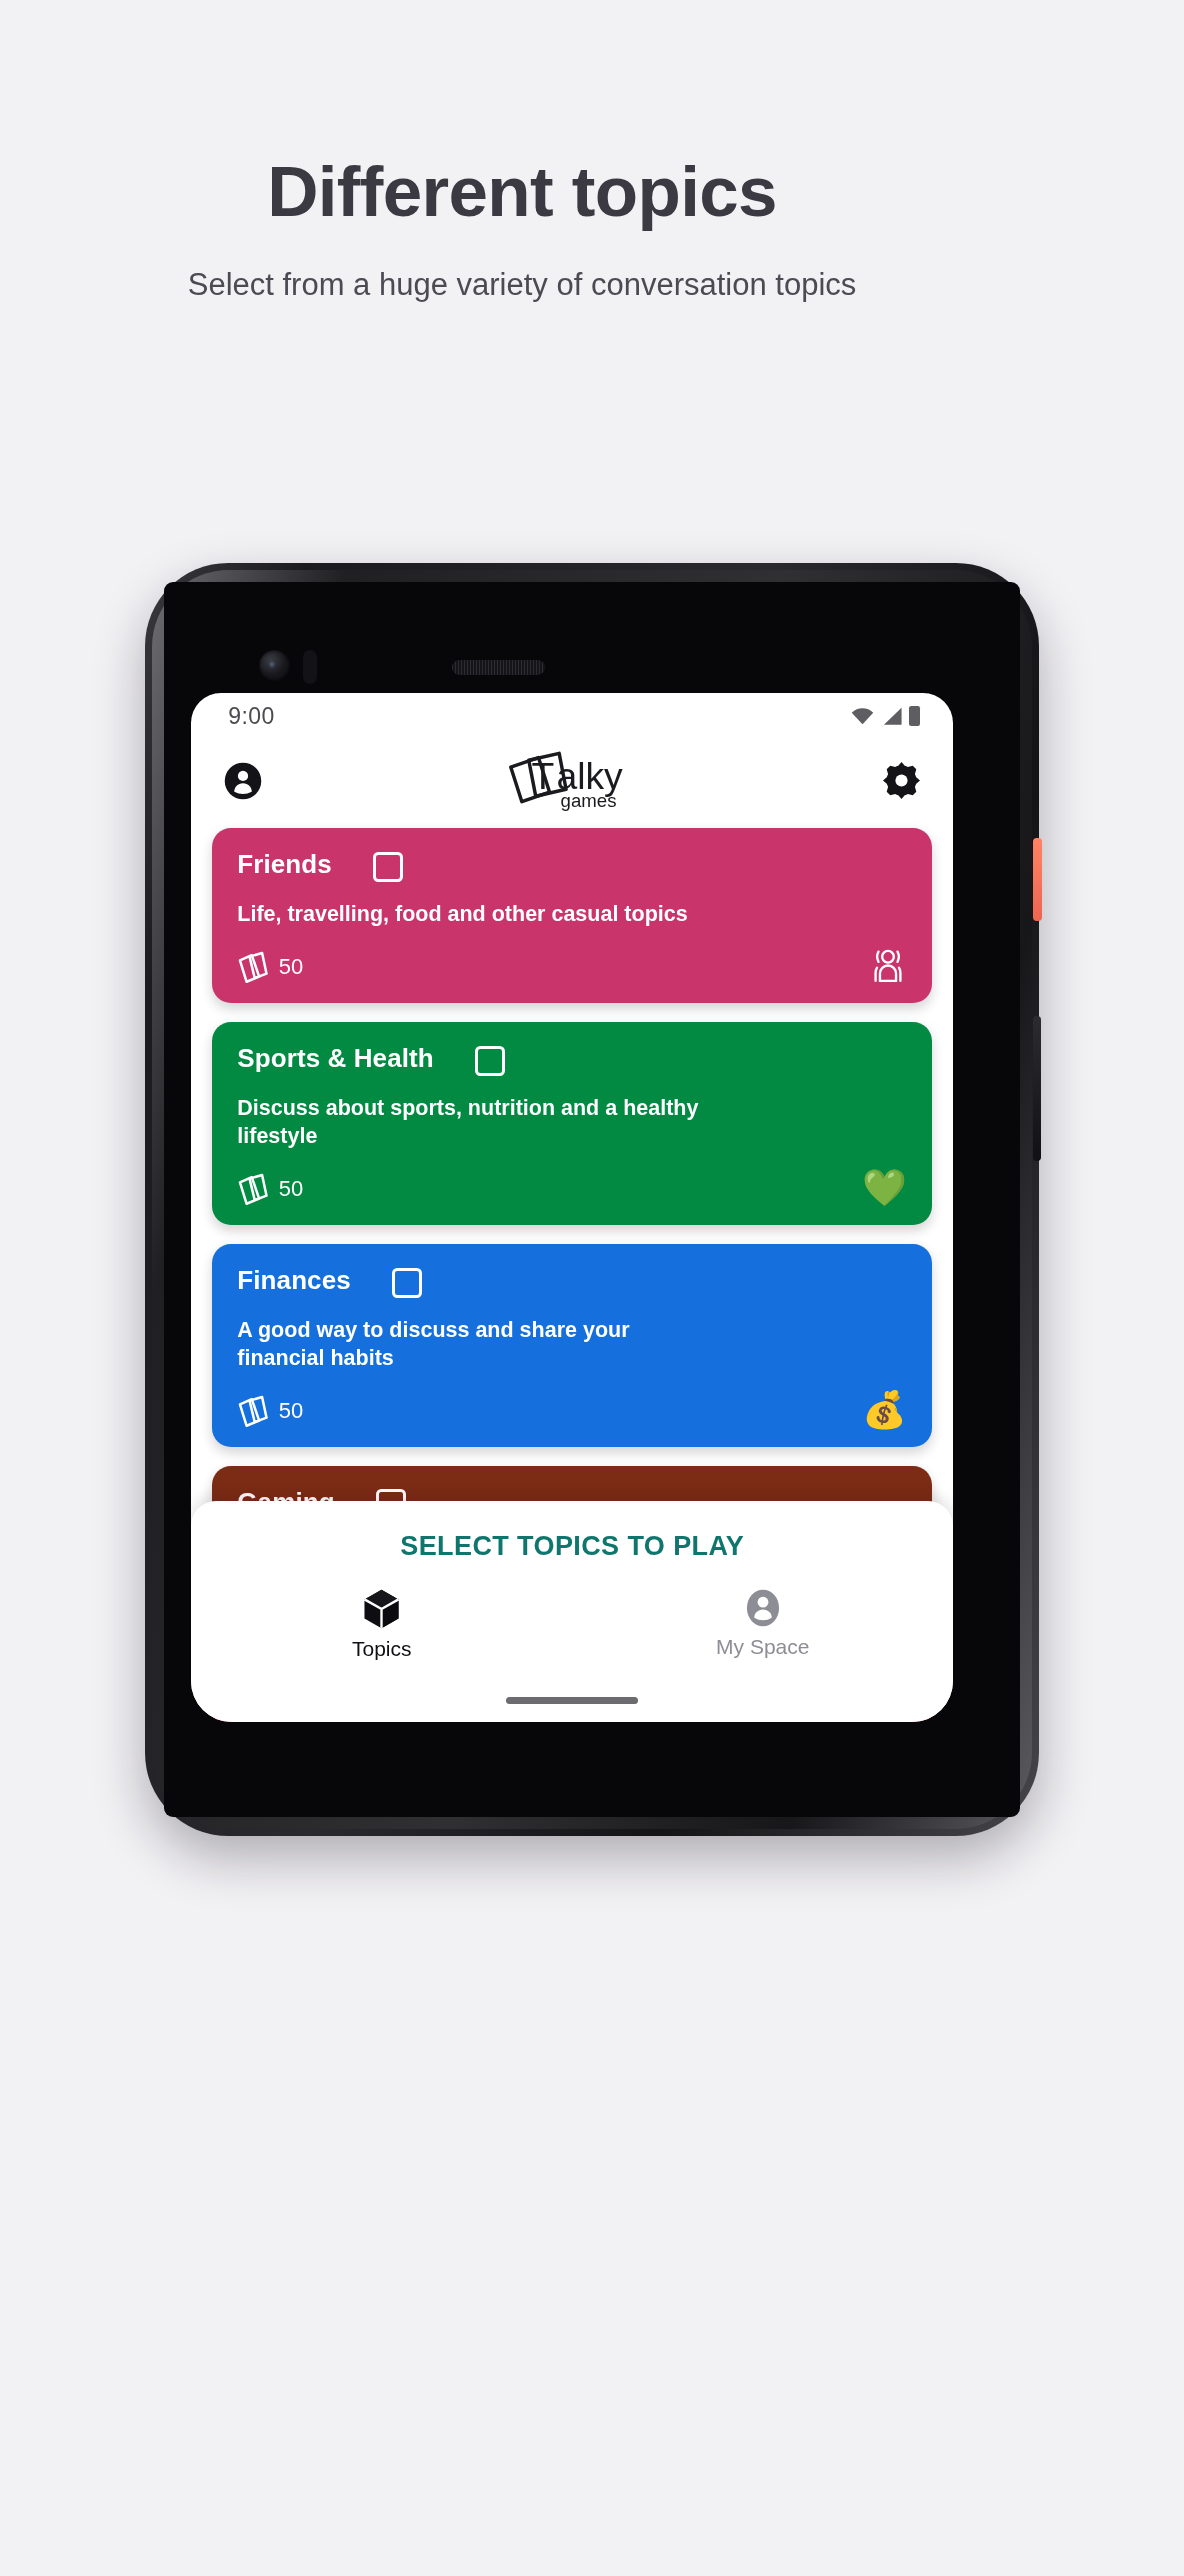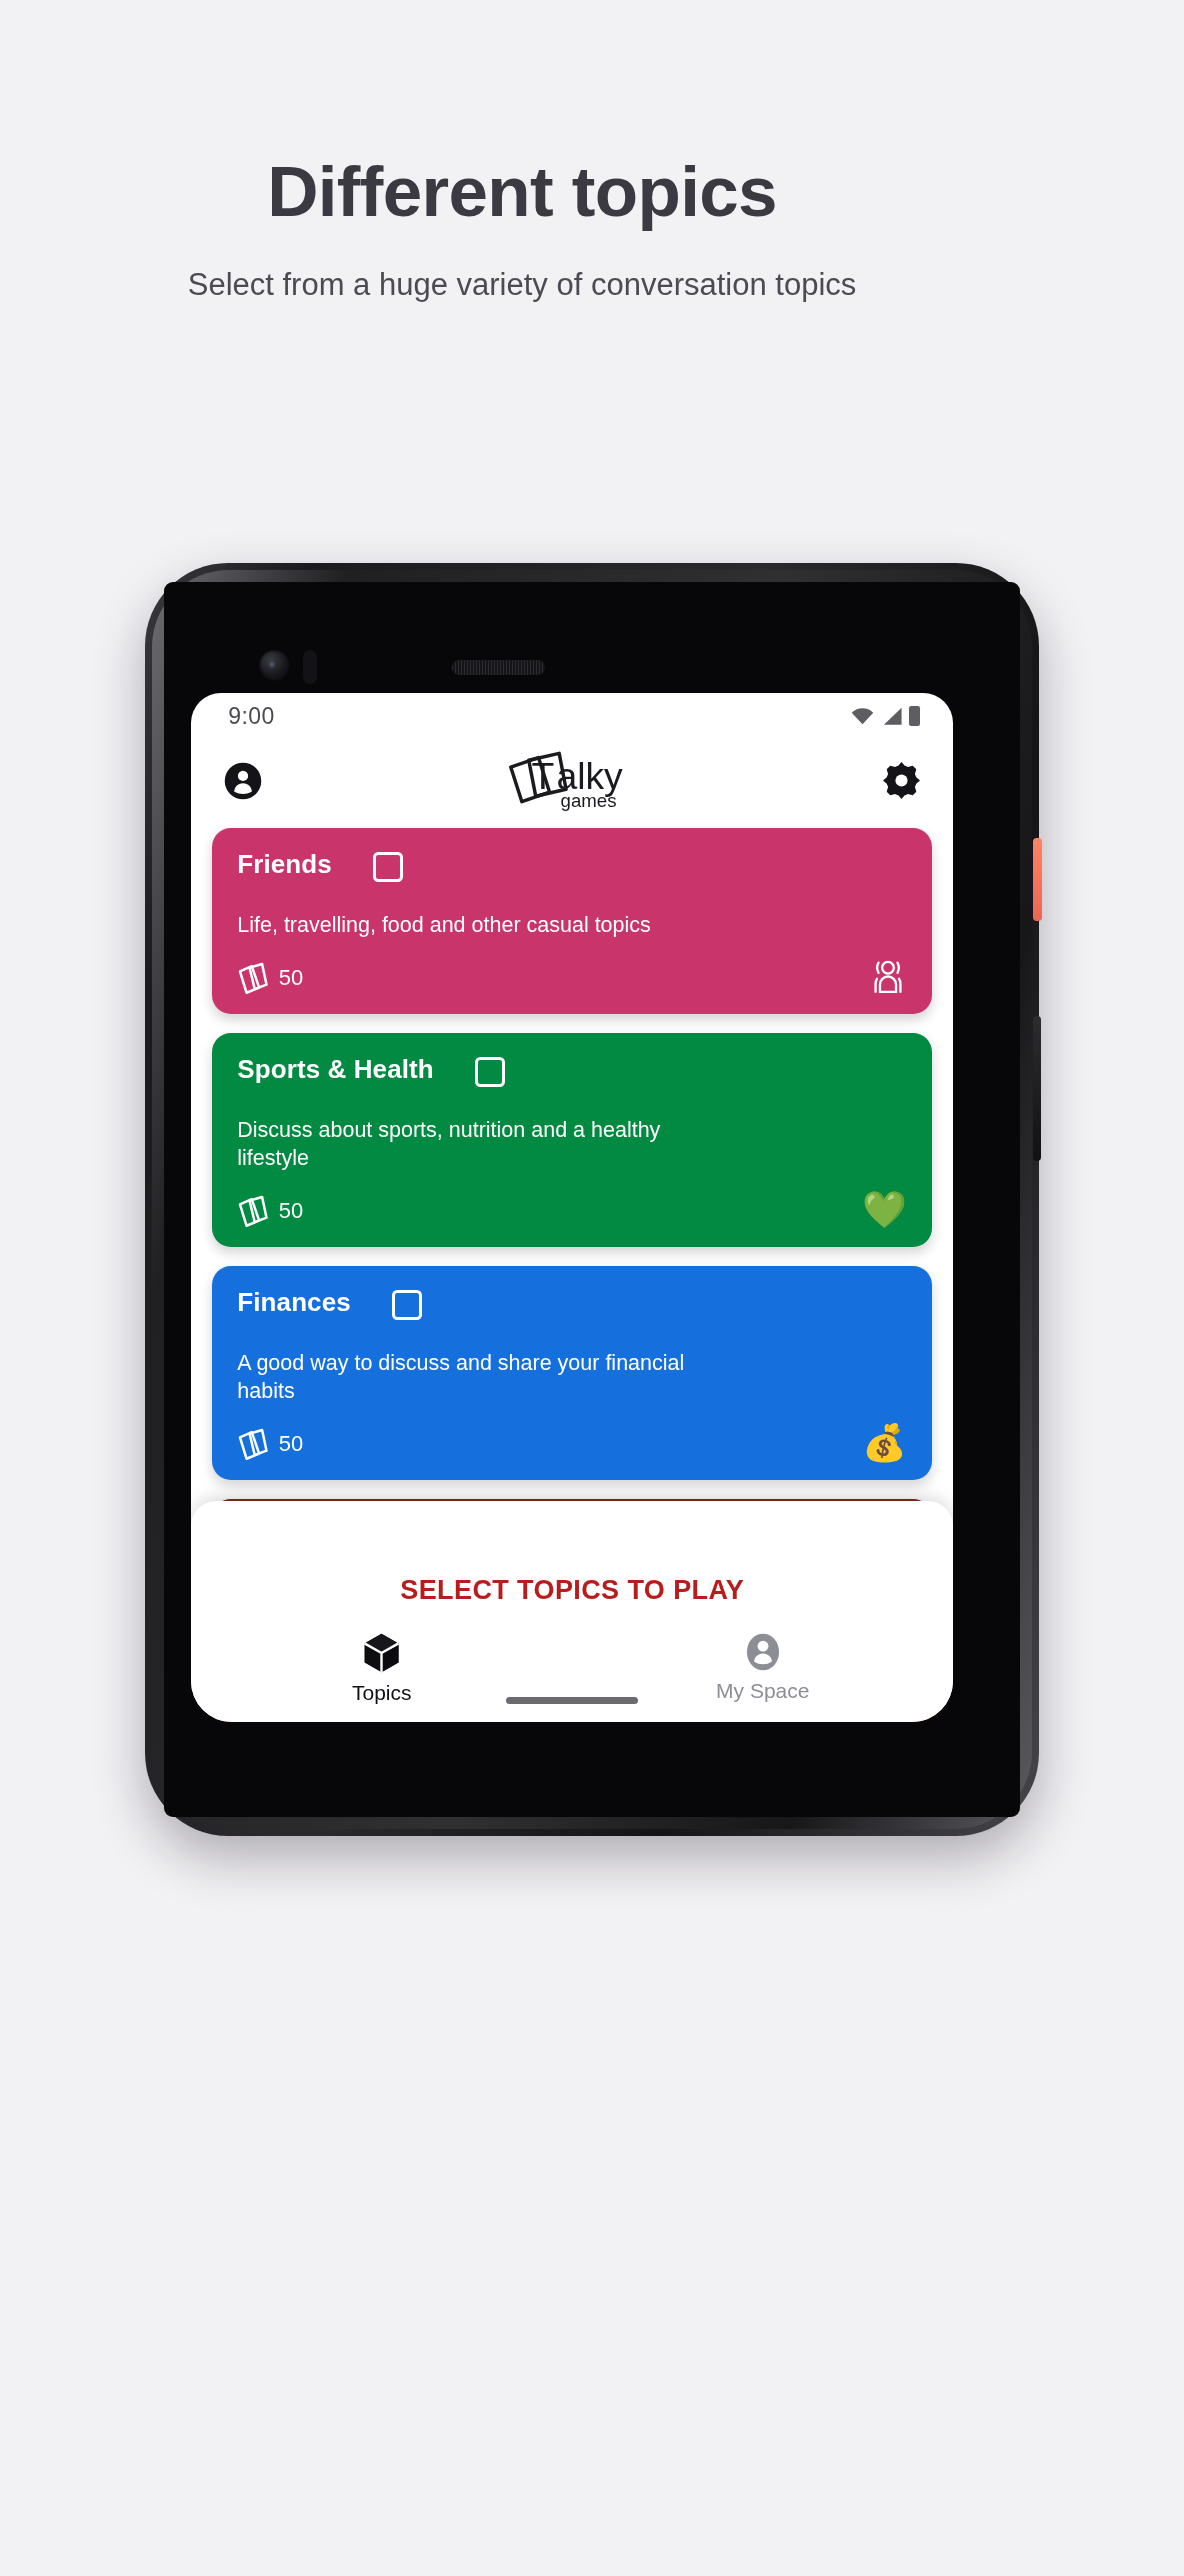--- a/index.html
+++ b/index.html
@@ -163,22 +163,22 @@
     min-height: 161px;
     display: flex; flex-direction: column;
   }
   .tc-top { display: flex; align-items: flex-start; justify-content: flex-start; gap: 41px; }
   .tc-title { font-size: 26px; font-weight: 700; letter-spacing: 0.1px; line-height: 1.1; }
   .tc-checkbox {
     width: 30px; height: 30px; border: 3px solid #fff; border-radius: 5.2px;
     flex: 0 0 30px; margin-top: 1.5px;
   }
   .tc-desc {
-    margin-top: 29px;
-    font-size: 21.5px; font-weight: 400; line-height: 1.33;
+    margin-top: 18px;
+    font-size: 21.5px; font-weight: 700; line-height: 1.33;
     max-width: 474px;
   }
   .tc-bottom {
     margin-top: auto; padding-top: 19px;
     display: flex; align-items: flex-end; justify-content: space-between;
   }
   .tc-count { display: flex; align-items: center; gap: 10.4px; }
   .tc-count-num { font-size: 22px; font-weight: 400; }
   .cards-ic { width: 31px; height: 34px; }
   .tc-emoji { font-size: 36px; line-height: 1; }
@@ -196,23 +196,22 @@
     left: 0; right: 0; bottom: 0;
     background: #fff;
     border-radius: 25px 25px 0 0;
     box-shadow: 0 -4.4px 16.3px rgba(20,18,25,.13);
     padding: 30px 0 0 0;
     height: 221px;
   }
   .sheet-title {
     text-align: center;
     font-size: 27px; font-weight: 700;
-    color: #b91c1c;
+    color: #0f766e;
     letter-spacing: 0.4px;
-    margin-top: 44px;
   }
   .navbar {
     margin-top: 27px;
     display: flex; align-items: flex-start;
   }
   .nav-item {
     flex: 1 1 0;
     display: flex; flex-direction: column; align-items: center; gap: 7.4px;
   }
   .nav-label { font-size: 21px; font-weight: 400; }

